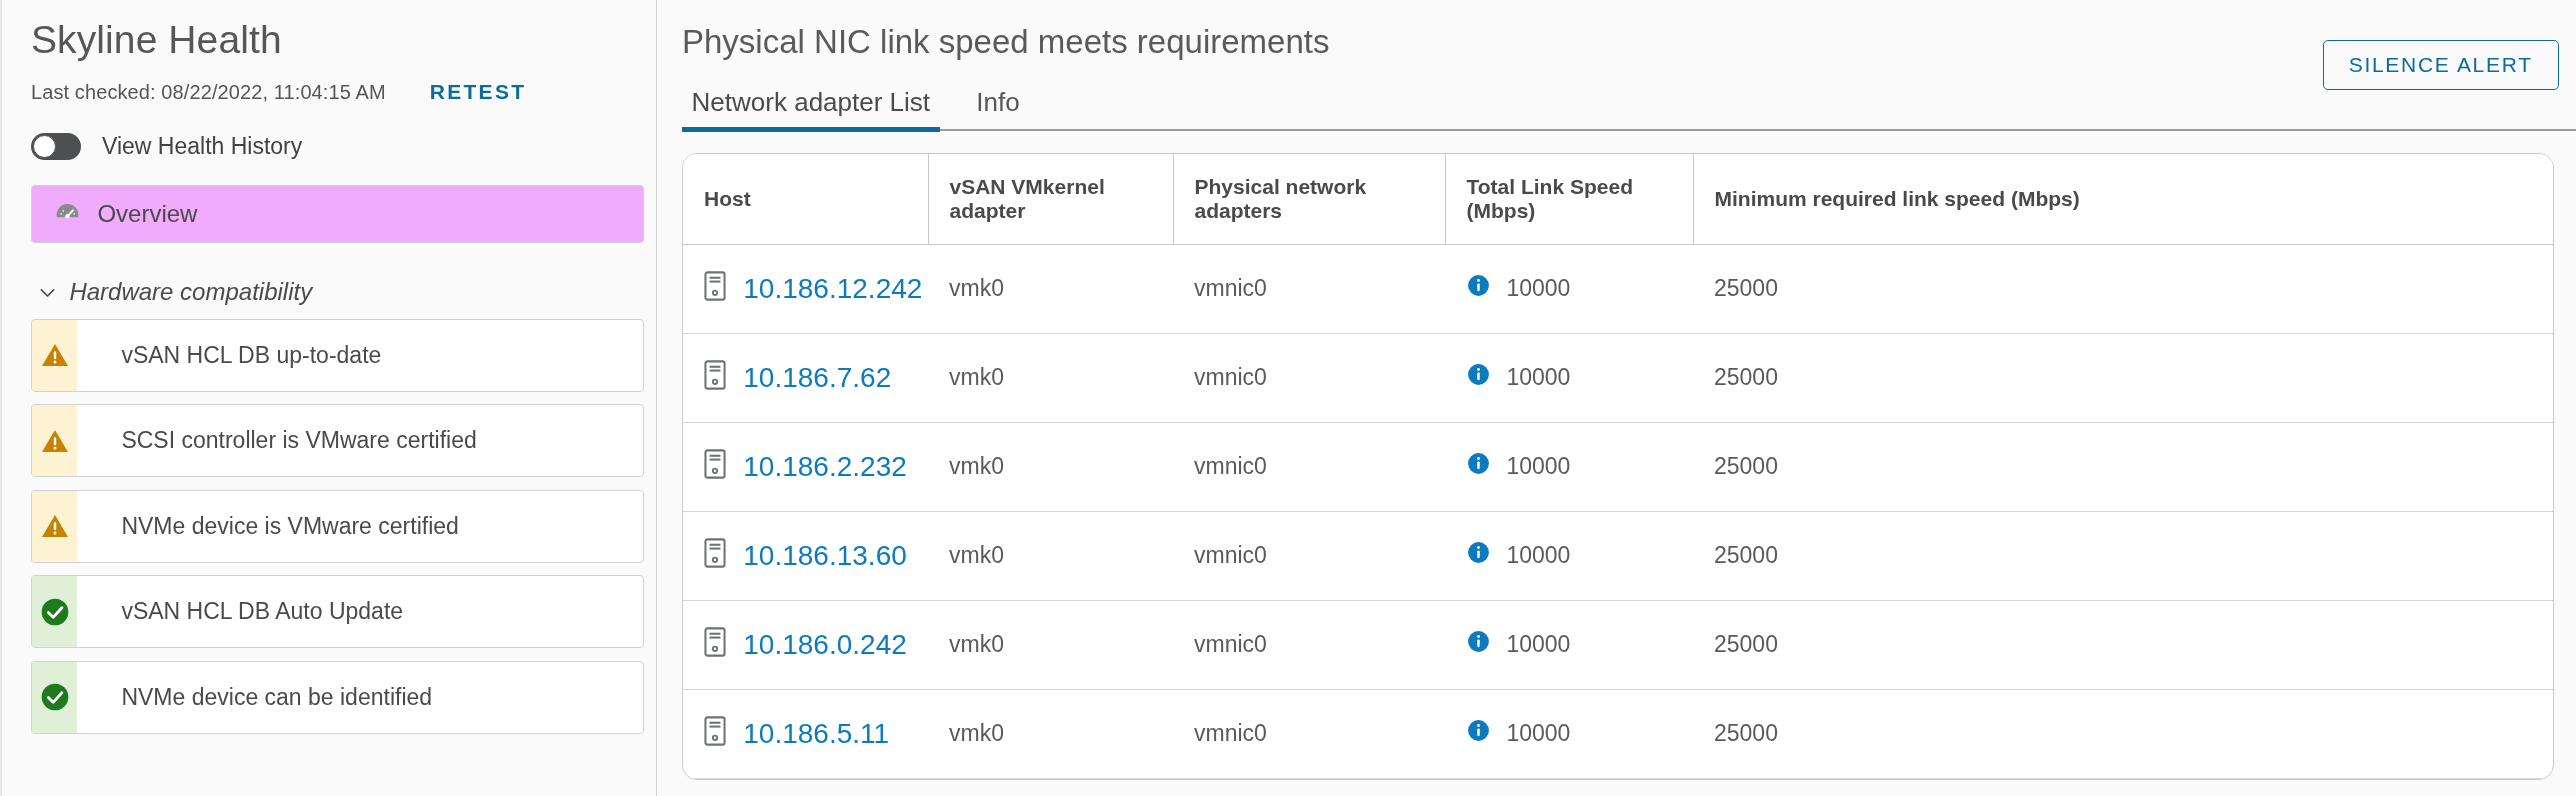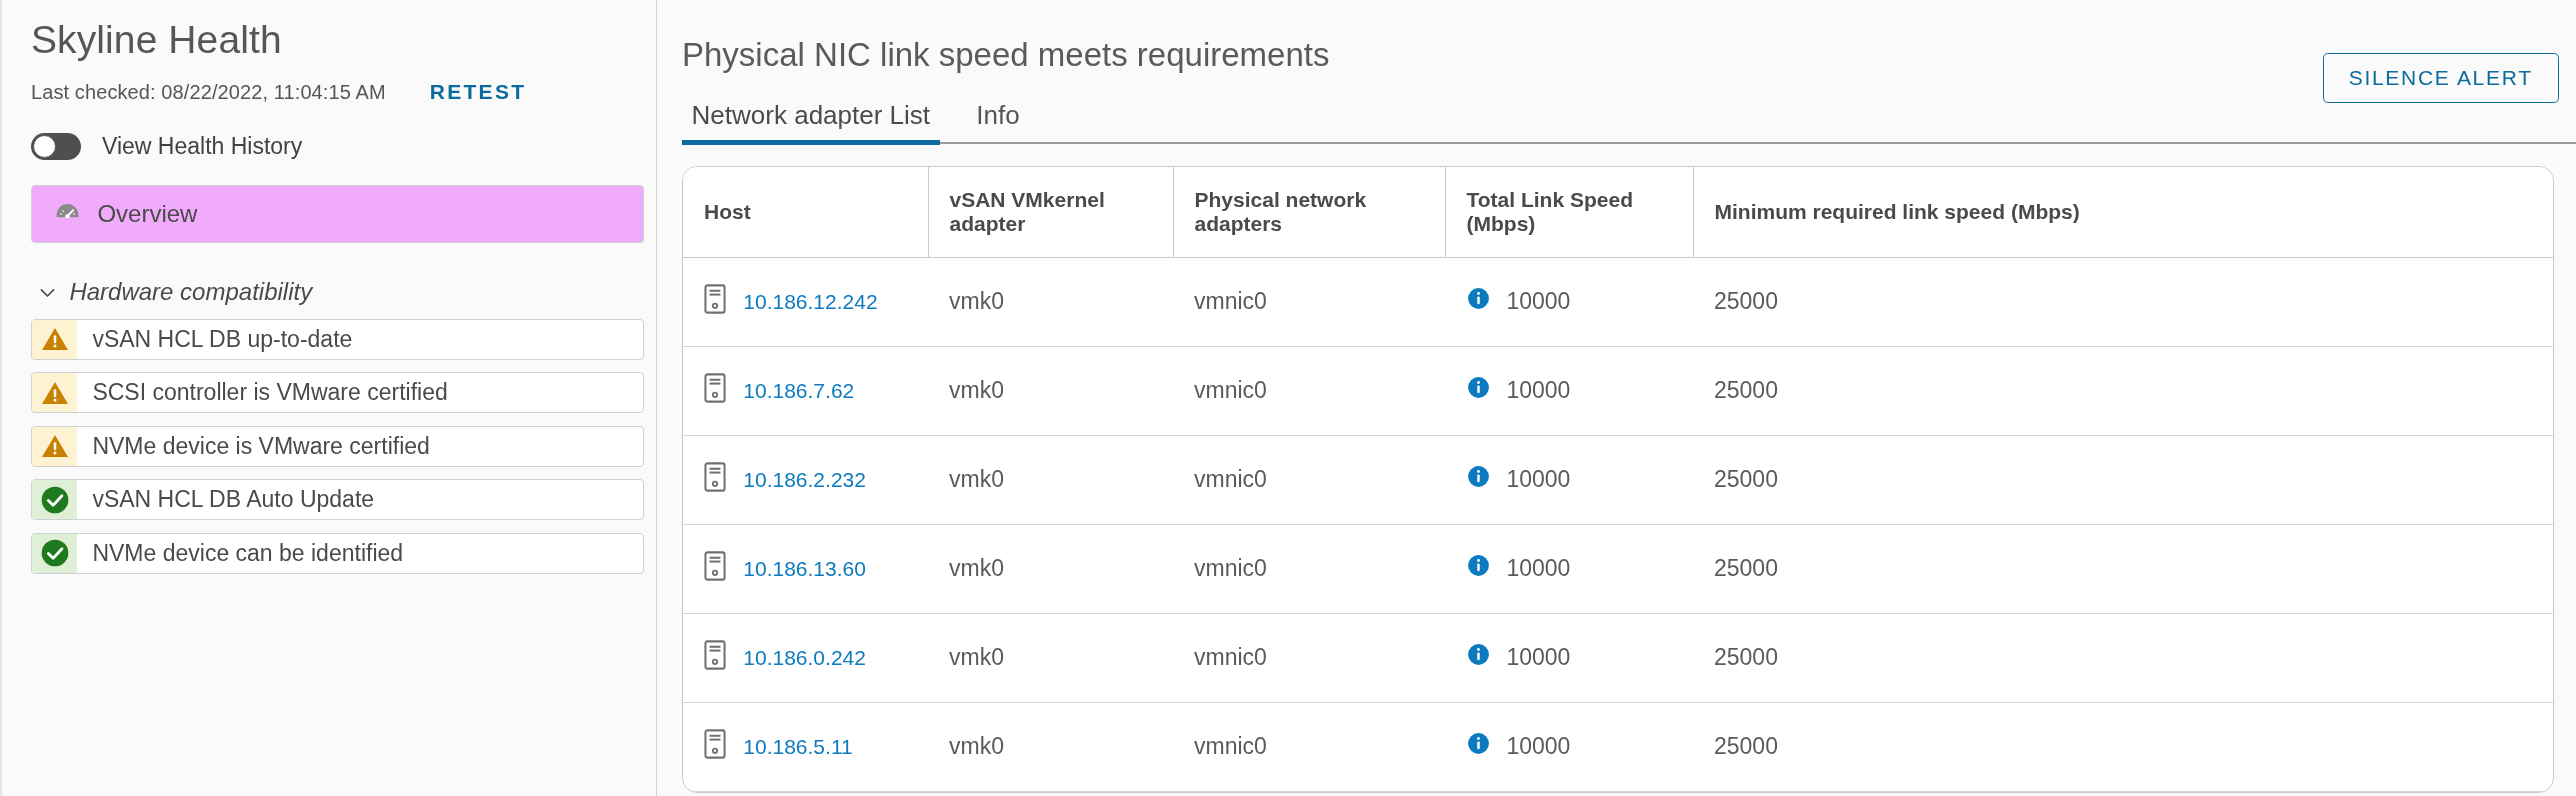--- a/index.html
+++ b/index.html
@@ -118,29 +118,30 @@
   }
   .group-header .g-label {
     font-size: 24px;
     color: #4a4a4a;
   }
 
   .check-list { margin-top: 12.5px; }
   .check-item {
     position: relative;
     width: 613px;
-    height: 41px;
+    height: 73px;
     background: #fff;
     border: 1px solid #cfd2d4;
     border-radius: 3.9px;
     display: flex;
     align-items: center;
     margin-bottom: 12.5px;
     cursor: pointer;
     overflow: visible;
+    gap: 29px;
   }
   .check-item .swatch {
     width: 45px;
     height: 100%;
     display: flex;
     align-items: center;
     justify-content: center;
     flex: 0 0 auto;
     border-radius: 2.9px 0 0 2.9px;
   }
@@ -175,21 +176,21 @@
     height: 796px;
     background: #fafafa;
     padding-top: 3.9px;
     overflow: hidden;
   }
   .main-header {
     position: relative;
     padding: 0 25px 0 25px;
   }
   .page-title {
-    margin-top: 32px;
+    margin-top: 19px;
     margin-left: 0;
     font-size: 33px;
     font-weight: 400;
     color: #5a5a5a;
   }
   .silence-btn {
     position: absolute;
     right: 17.3px;
     top: 17px;
     border: 1.9px solid #0b6a9e;
@@ -266,21 +267,21 @@
     padding: 0 0 0 21px;
     height: 89px;
     border-bottom: 1.9px solid #d6d8da;
     vertical-align: middle;
   }
   table.grid tr:last-child td { border-bottom: 1.9px solid #d6d8da; }
   .host-cell { display: flex; align-items: center; }
   .host-link {
     margin-left: 17.3px;
     color: #0b7abf;
-    font-size: 21px;
+    font-size: 28px;
     cursor: pointer;
   }
   .speed-cell { display: flex; align-items: center; }
   .speed-cell .sval { margin-left: 15.4px; }
   .col-host  { width: 245px; }
   .col-vmk   { width: 245px; }
   .col-pnic  { width: 272px; }
   .col-total { width: 248px; }
   .col-min   { width: auto; }
 </style>

